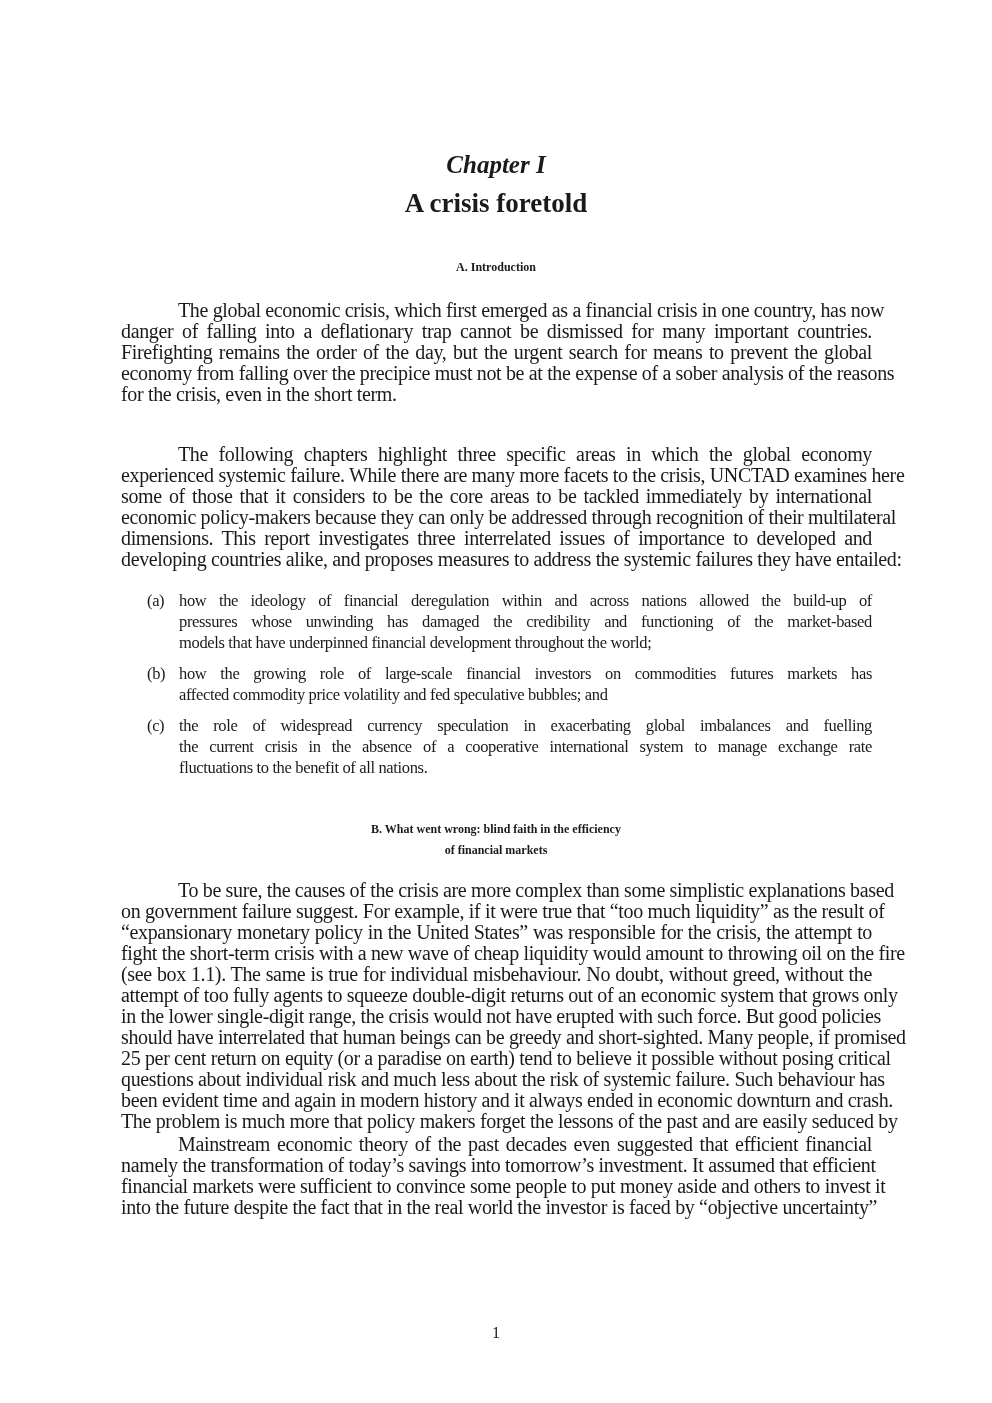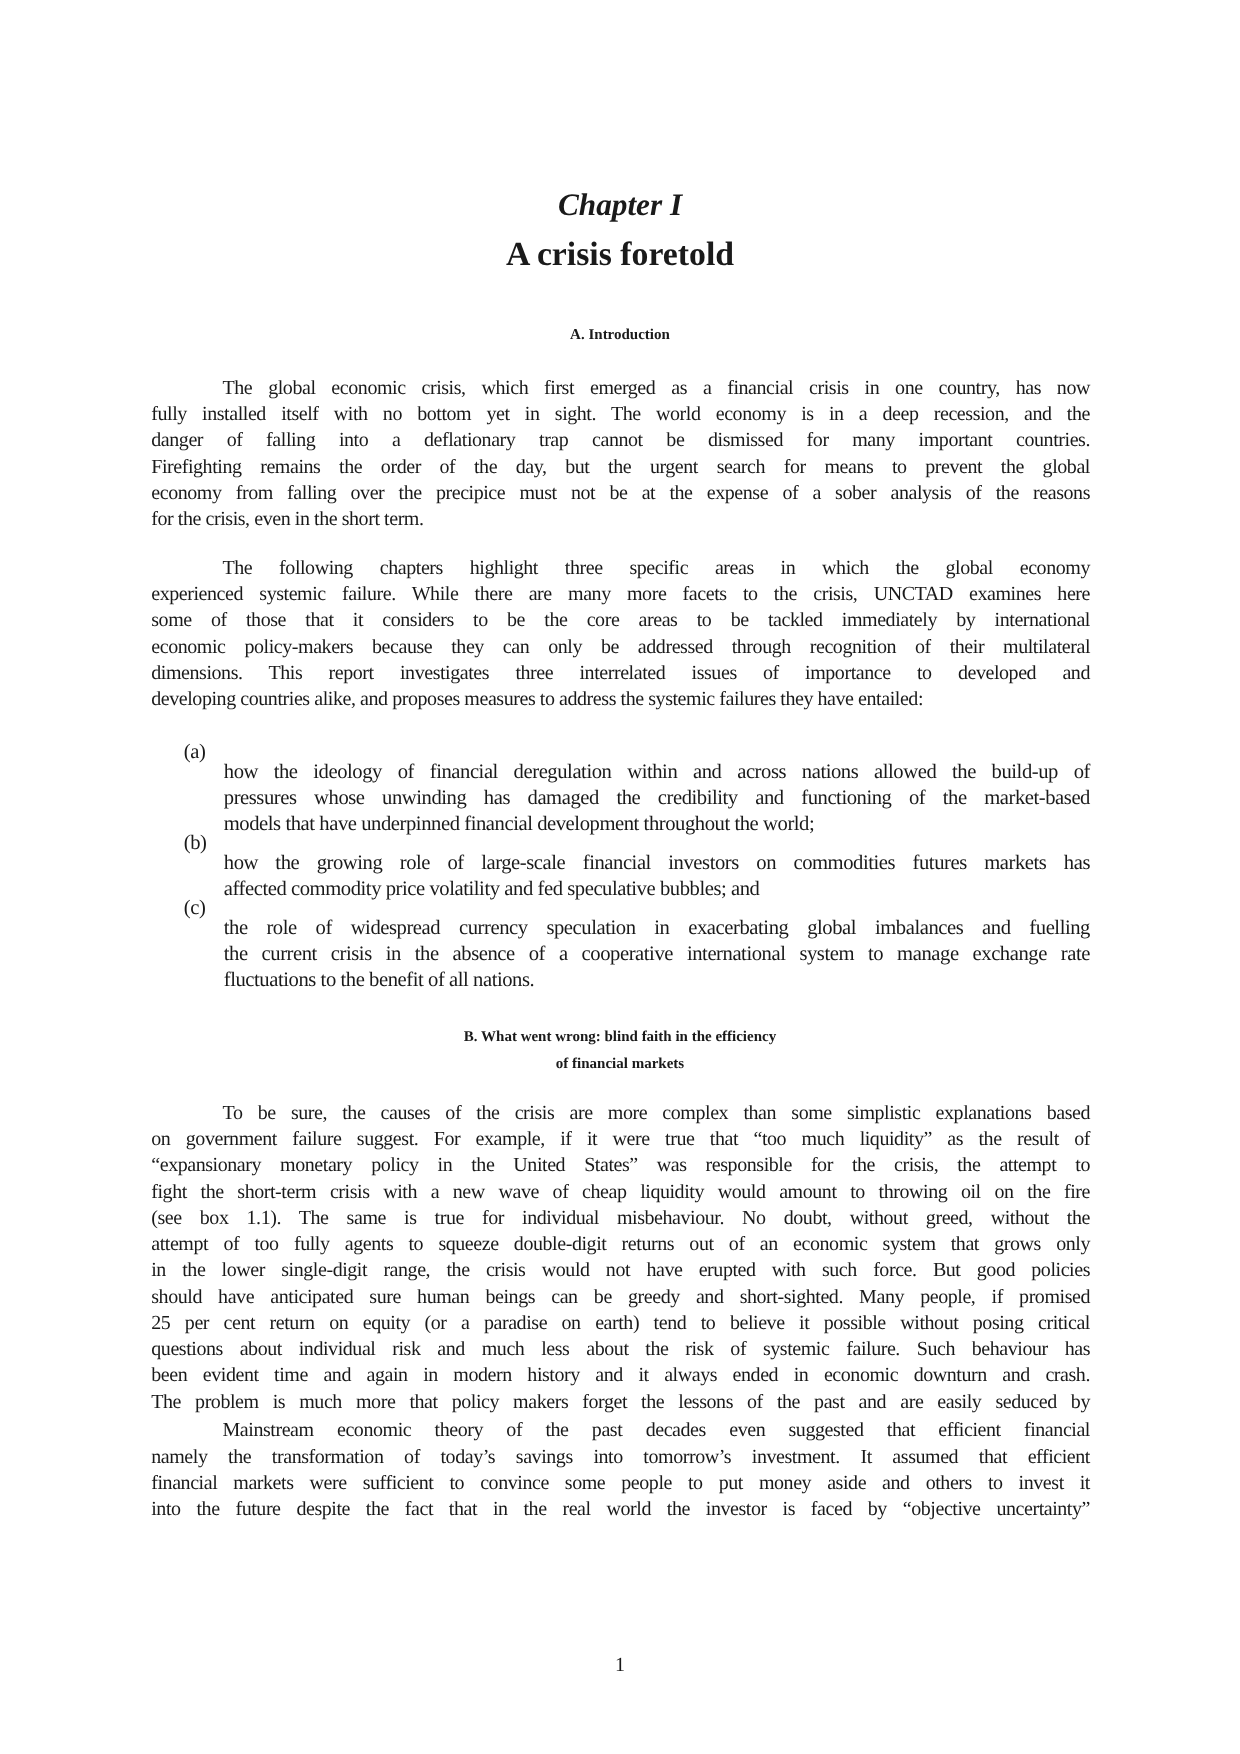--- a/index.html
+++ b/index.html
@@ -50,21 +50,21 @@
       width: 992px;
       text-align: center;
       font-weight: bold;
       font-size: 12px;
       line-height: 21px;
     }
     .para {
       position: absolute;
       left: 121px;
       width: 751px;
-      font-size: 16px;
+      font-size: 20px;
       line-height: 21px;
       text-align: justify;
       letter-spacing: -0.35px;
       word-spacing: 0px;
     }
     .para .line {
       display: block;
       text-align: justify;
       text-align-last: justify;
       white-space: nowrap;
@@ -86,21 +86,21 @@
     }
     .list-item .marker {
       position: absolute;
       left: 0;
       top: 0;
       width: 32px;
     }
     .list-item .body {
       position: absolute;
       left: 32px;
-      top: 16px;
+      top: 0;
       width: 693px;
     }
     .list-item .line {
       display: block;
       text-align: justify;
       text-align-last: justify;
       white-space: nowrap;
     }
     .list-item .line.last {
       text-align-last: left;
@@ -120,21 +120,20 @@
 
 <div class="page">
 
   <div class="chapter-label">Chapter I</div>
   <div class="chapter-title">A crisis foretold</div>
 
   <div class="section-heading" style="top:257px;">A. Introduction</div>
 
   <div class="para" style="top:300px;">
     <span class="line indent">The global economic crisis, which first emerged as a financial crisis in one country, has now</span>
-    <span class="line">fully installed itself with no bottom yet in sight. The world economy is in a deep recession, and the</span>
     <span class="line">danger of falling into a deflationary trap cannot be dismissed for many important countries.</span>
     <span class="line">Firefighting remains the order of the day, but the urgent search for means to prevent the global</span>
     <span class="line">economy from falling over the precipice must not be at the expense of a sober analysis of the reasons</span>
     <span class="line last">for the crisis, even in the short term.</span>
   </div>
 
   <div class="para" style="top:444px;">
     <span class="line indent">The following chapters highlight three specific areas in which the global economy</span>
     <span class="line">experienced systemic failure. While there are many more facets to the crisis, UNCTAD examines here</span>
     <span class="line">some of those that it considers to be the core areas to be tackled immediately by international</span>
@@ -173,21 +172,21 @@
   <div class="section-heading" style="top:840px;">of financial markets</div>
 
   <div class="para" style="top:880px;">
     <span class="line indent">To be sure, the causes of the crisis are more complex than some simplistic explanations based</span>
     <span class="line">on government failure suggest. For example, if it were true that “too much liquidity” as the result of</span>
     <span class="line">“expansionary monetary policy in the United States” was responsible for the crisis, the attempt to</span>
     <span class="line">fight the short-term crisis with a new wave of cheap liquidity would amount to throwing oil on the fire</span>
     <span class="line">(see box 1.1). The same is true for individual misbehaviour. No doubt, without greed, without the</span>
     <span class="line">attempt of too fully agents to squeeze double-digit returns out of an economic system that grows only</span>
     <span class="line">in the lower single-digit range, the crisis would not have erupted with such force. But good policies</span>
-    <span class="line">should have anticipated sure human beings can be greedy and short-sighted. Many people, if promised</span>
+    <span class="line">should have interrelated that human beings can be greedy and short-sighted. Many people, if promised</span>
     <span class="line">25 per cent return on equity (or a paradise on earth) tend to believe it possible without posing critical</span>
     <span class="line">questions about individual risk and much less about the risk of systemic failure. Such behaviour has</span>
     <span class="line">been evident time and again in modern history and it always ended in economic downturn and crash.</span>
     <span class="line">The problem is much more that policy makers forget the lessons of the past and are easily seduced by</span>
   </div>
 
   <div class="para" style="top:1134px;">
     <span class="line indent">Mainstream economic theory of the past decades even suggested that efficient financial</span>
     <span class="line">namely the transformation of today’s savings into tomorrow’s investment. It assumed that efficient</span>
     <span class="line">financial markets were sufficient to convince some people to put money aside and others to invest it</span>

